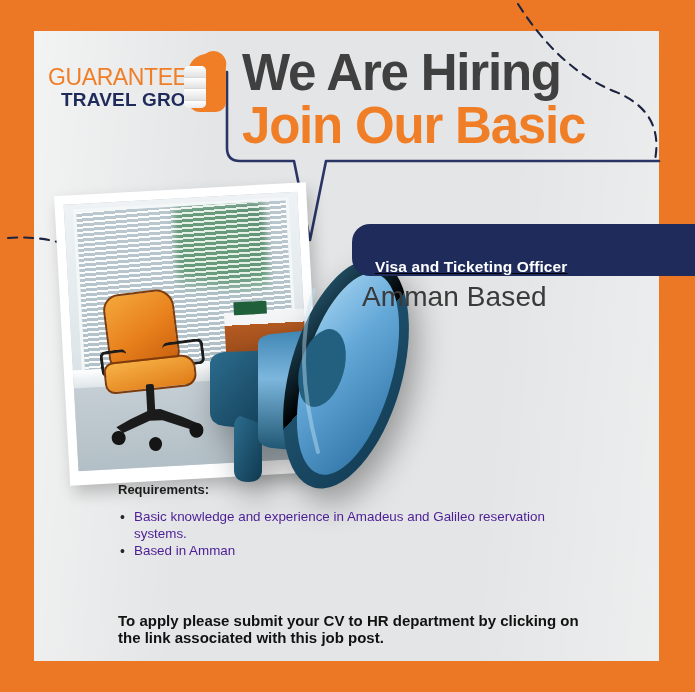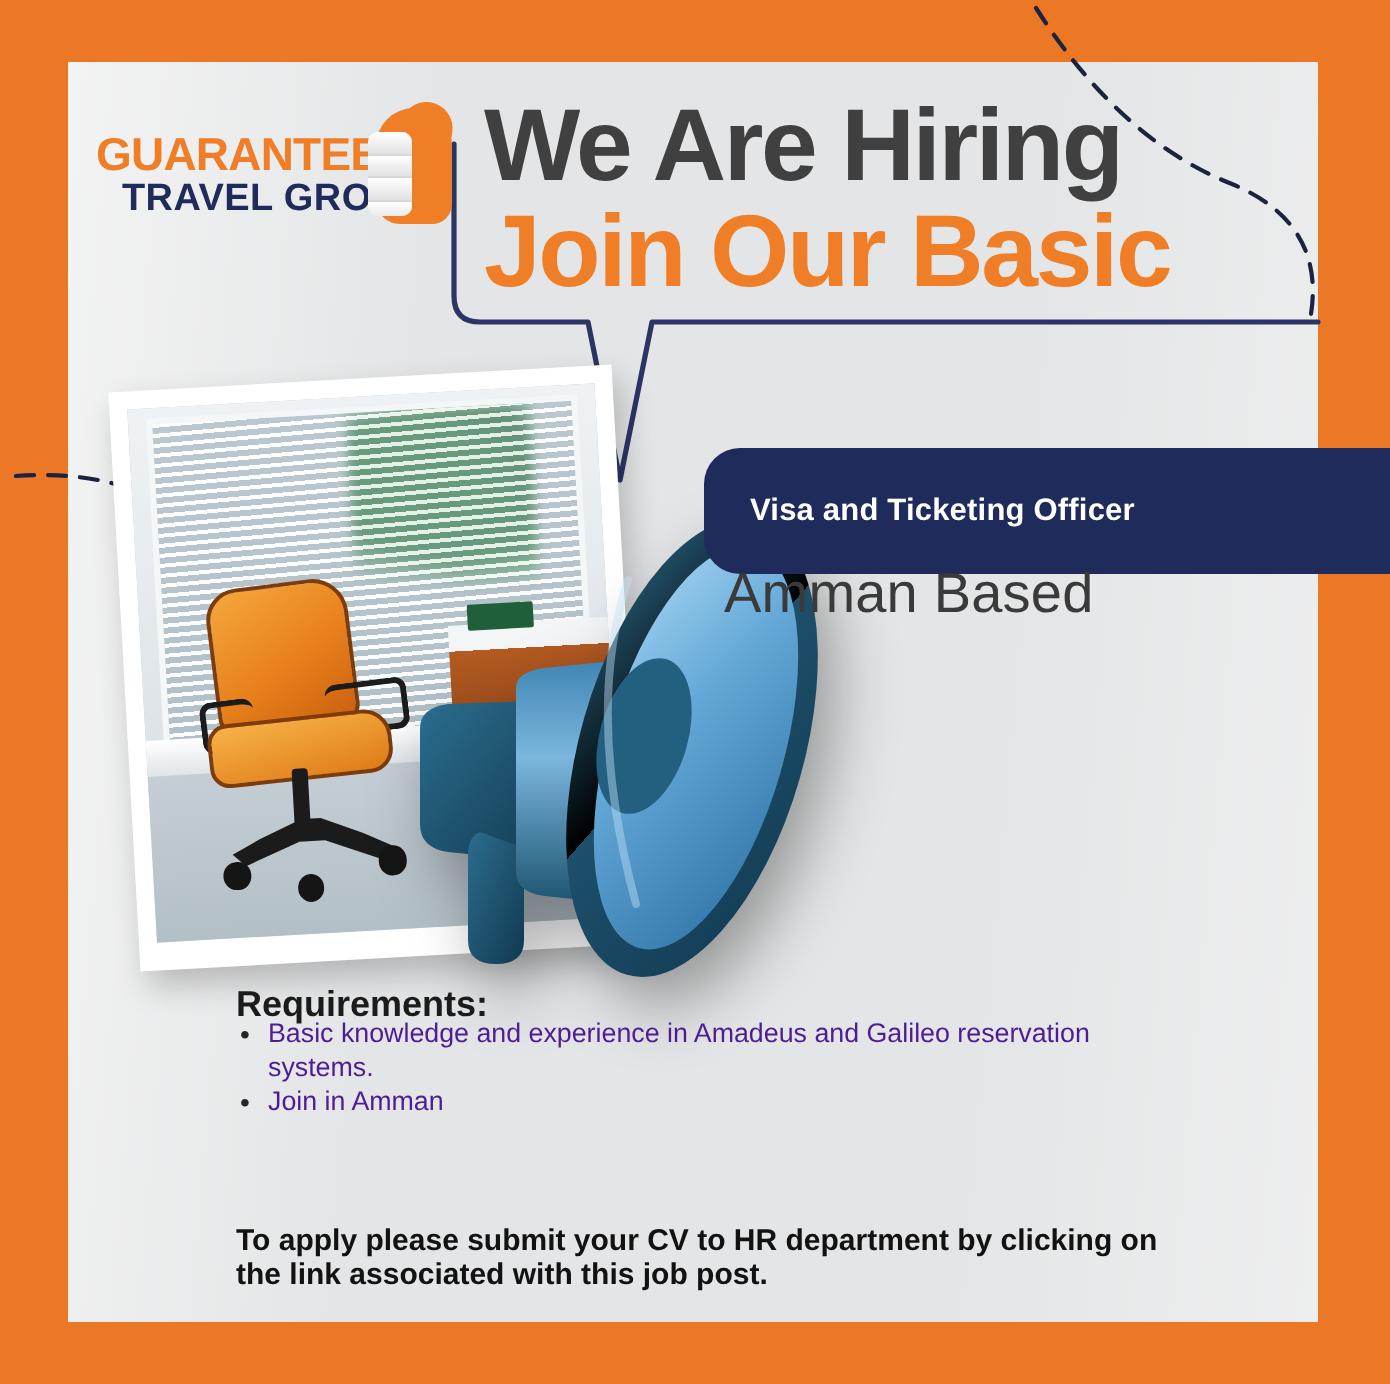--- a/index.html
+++ b/index.html
@@ -49,21 +49,21 @@
     left: 48px;
     top: 62px;
     width: 180px;
     height: 52px;
   }
   #logo-name {
     position: absolute;
     left: 0;
     top: 2px;
     font-size: 23px;
-    font-weight: bold;
+    font-weight: normal;
     letter-spacing: -0.4px;
     color: #f07e26;
     font-family: "Liberation Sans", sans-serif;
   }
   #logo-sub {
     position: absolute;
     left: 13px;
     top: 27px;
     font-size: 19px;
     font-weight: bold;
@@ -338,25 +338,26 @@
     height: 250px;
     filter: drop-shadow(8px 14px 16px rgba(0,0,0,0.35));
   }
 
   
   #banner {
     position: absolute;
     left: 352px;
     top: 224px;
     width: 343px;
-    height: 63px;
+    height: 52px;
     background: #1f2b5b;
     border-radius: 18px 0 0 18px;
     display: flex;
-    align-items: center;
+    align-items: flex-end;
+    text-decoration: underline;
   }
   #banner-text {
     color: #ffffff;
     font-size: 15.5px;
     font-weight: bold;
     letter-spacing: 0.1px;
     margin-left: 23px;
     font-family: "Liberation Sans", sans-serif;
   }
 
@@ -368,25 +369,24 @@
     color: #3a3a3a;
     letter-spacing: 0.1px;
     font-family: Liberation Sans, sans-serif;
   }
 
   
   #req-title {
     position: absolute;
     left: 118px;
     top: 482px;
-    font-size: 18px;
+    font-size: 13px;
     font-weight: bold;
     color: #1b1b1b;
     font-family: "Liberation Sans", sans-serif;
-    margin-top: 10px;
   }
   #req-list {
     position: absolute;
     left: 118px;
     top: 509px;
     width: 470px;
     margin: 0;
     padding: 0;
     list-style: none;
   }
@@ -527,18 +527,18 @@
 
   <div id="banner">
     <span id="banner-text">Visa and Ticketing Officer</span>
   </div>
 
   <div id="location">Amman Based</div>
 
   <div id="req-title">Requirements:</div>
   <ul id="req-list">
     <li>Basic knowledge and experience in Amadeus and Galileo reservation systems.</li>
-    <li>Join in Amman</li>
+    <li>Based in Amman</li>
   </ul>
 
   <div id="apply">To apply please submit your CV to HR department by clicking on the link associated with this job post.</div>
 
 </div>
 
 </body></html>

